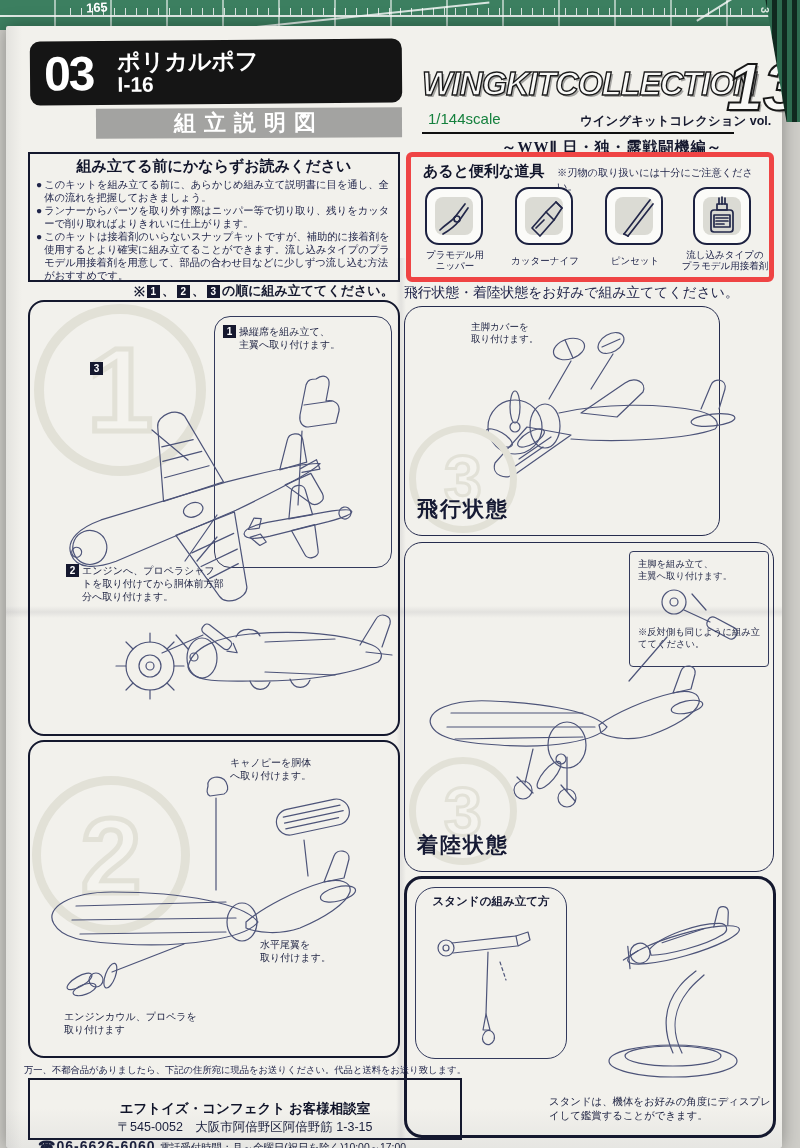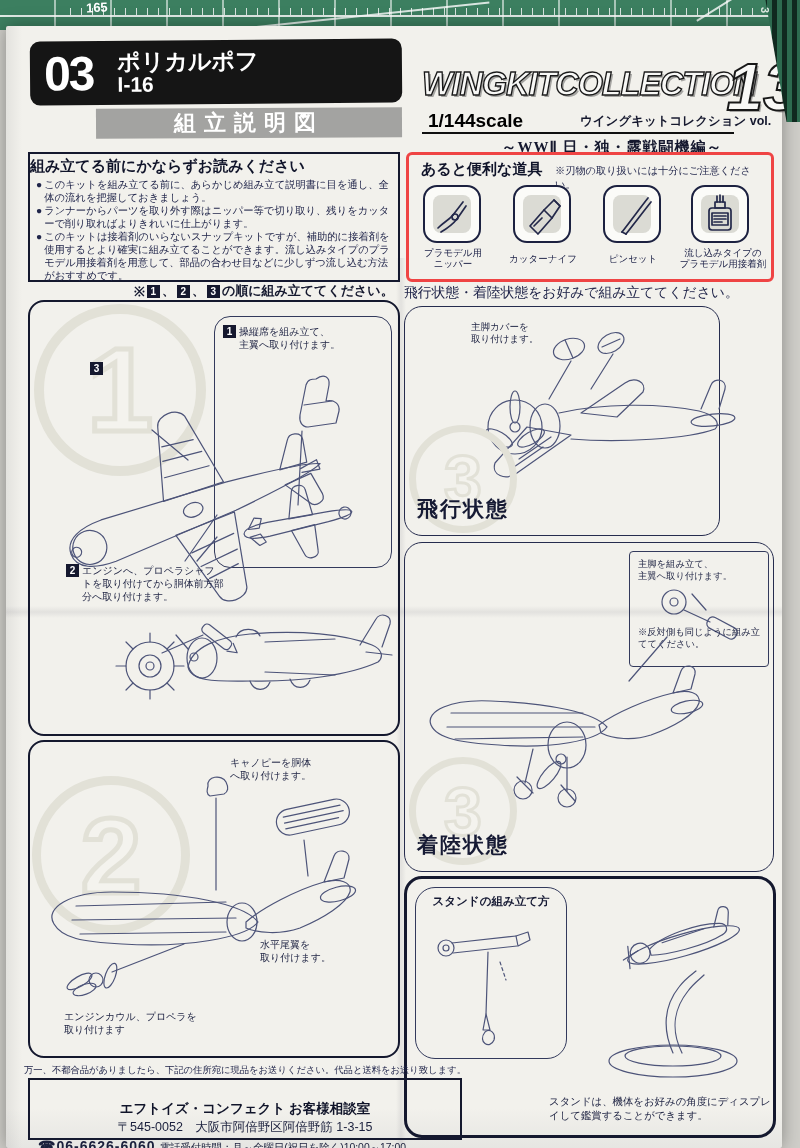--- a/index.html
+++ b/index.html
@@ -24,31 +24,31 @@
   
   .banner-black{left:24px;top:14px;width:372px;height:64px;background:#151515;border-radius:10px;transform:rotate(-0.5deg);display:flex;align-items:center;color:#fff;}
   .kit-num{font-size:48px;font-weight:bold;margin-left:14px;letter-spacing:-2px;}
   .kit-name{margin-left:24px;line-height:1.05;}
   .kit-name .l1{font-size:23px;font-weight:bold;}
   .kit-name .l2{font-size:21px;font-weight:bold;}
   .banner-gray{left:90px;top:82px;width:306px;height:30px;background:#a3a3a1;color:#fff;font-size:22px;font-weight:bold;letter-spacing:8px;text-align:center;line-height:30px;transform:rotate(-0.3deg);}
   .logo-wrap{left:416px;top:26px;width:378px;height:114px;}
   .logo-main{left:0;top:12px;font-size:34px;font-weight:bold;font-style:italic;letter-spacing:-1px;color:#f8f8f6;-webkit-text-stroke:1.4px #181818;text-shadow:2px 2px 0 rgba(70,70,70,.45);white-space:nowrap;transform:scaleX(.95);transform-origin:left;}
   .logo-vol{right:0;top:2px;font-size:66px;font-weight:bold;font-style:italic;color:#f8f8f6;-webkit-text-stroke:2px #181818;text-shadow:2px 2px 0 rgba(70,70,70,.45);line-height:1;}
-  .logo-scale{left:6px;top:58px;font-size:19px;font-weight:bold;color:#000000;}
+  .logo-scale{left:6px;top:58px;font-size:15px;font-weight:normal;color:#15803d;}
   .logo-series{left:158px;top:61px;font-size:12.5px;font-weight:bold;color:#15182e;}
   .logo-rule{left:0;top:80px;width:312px;height:2px;background:#101010;}
   .logo-edition{left:40px;top:86px;width:300px;text-align:center;font-size:15px;font-weight:bold;font-family:"Liberation Serif",serif;color:#15182e;letter-spacing:1px;}
   
   .notice-box{left:22px;top:126px;width:372px;height:130px;border:2px solid #14182e;box-sizing:border-box;}
-  .notice-title{margin-top:3px;text-align:left;font-size:15px;font-weight:bold;color:#10142a;}
+  .notice-title{margin-top:3px;text-align:center;font-size:15px;font-weight:bold;color:#10142a;}
   .notice-list{margin:2px 6px 0 6px;padding:0;list-style:none;font-size:10.3px;line-height:1.27;color:#20254a;}
   .notice-list li{display:flex;}
   .notice-list .bullet{margin-right:2px;}
-  .tools-box{left:400px;top:126px;width:368px;height:130px;border:3px solid #ef4444;border-radius:6px;box-sizing:border-box;}
+  .tools-box{left:400px;top:126px;width:368px;height:130px;border:5px solid #ef4444;border-radius:6px;box-sizing:border-box;}
   .tools-title{left:12px;top:5px;font-size:15px;font-weight:bold;color:#10142a;}
   .tools-warn{left:146px;top:9px;font-size:10.2px;color:#20254a;}
   .tool-tile{top:30px;width:58px;height:58px;border:2px solid #1c2140;border-radius:14px;background:#fbfbf8;box-sizing:border-box;}
   .tool-tile .pad{position:absolute;left:8px;top:8px;right:8px;bottom:8px;background:#dbdbd4;border-radius:8px;}
   .tool-tile svg{position:absolute;left:5px;top:5px;}
   .tool-lbl{top:92px;font-size:9.5px;line-height:1.2;text-align:center;color:#20254a;white-space:pre-line;}
   
   .order-note{left:128px;top:256px;font-size:13px;font-weight:bold;color:#14182e;display:flex;align-items:center;gap:2px;}
   .sq{display:inline-block;background:#15182e;color:#fff;min-width:13px;height:13px;font-size:10px;font-weight:bold;text-align:center;line-height:13px;flex:0 0 auto;}
   

